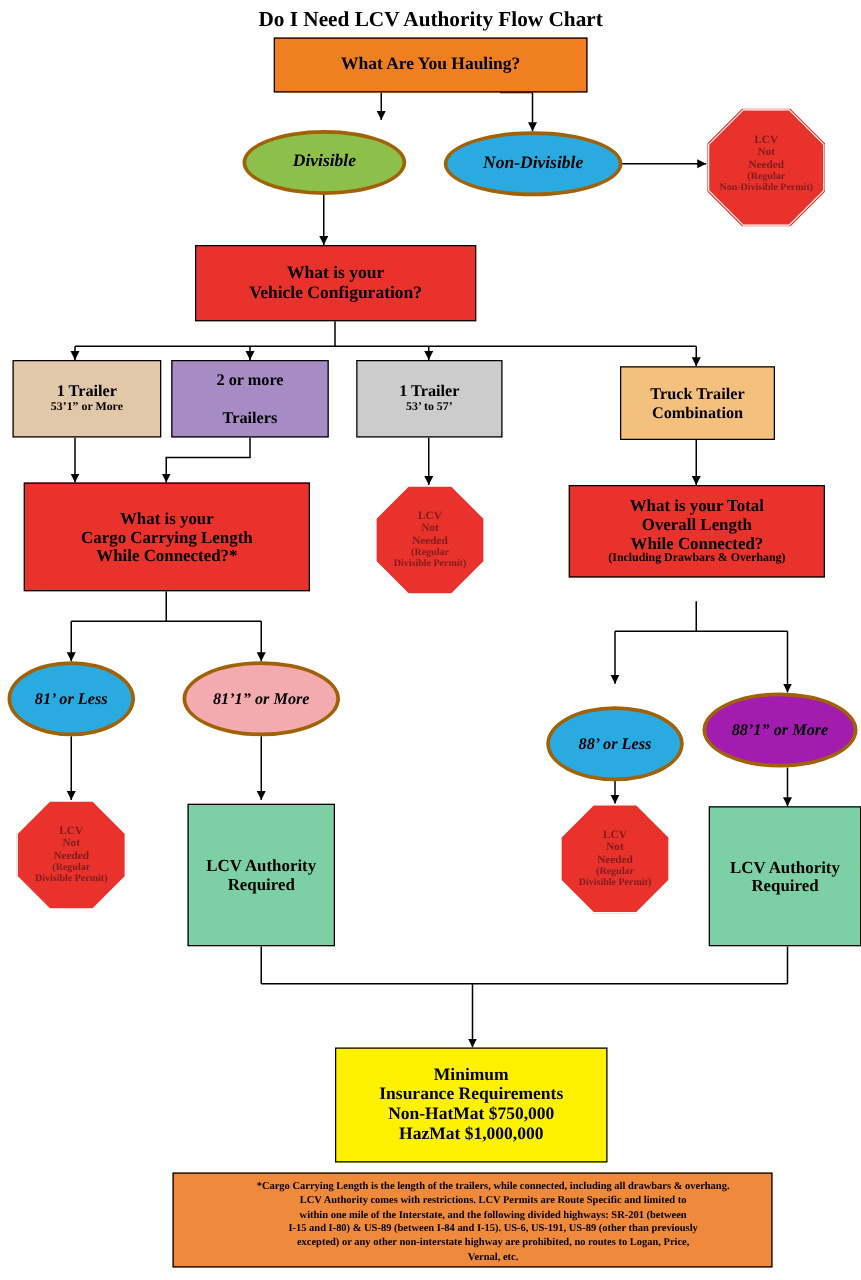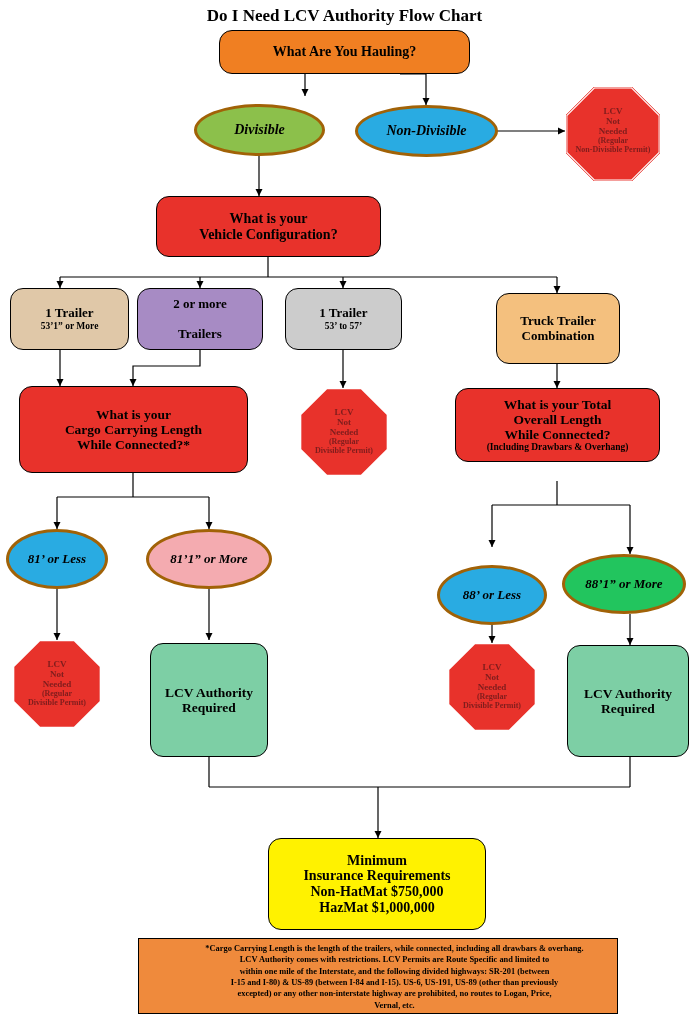--- a/index.html
+++ b/index.html
@@ -5,21 +5,21 @@
   html,body{margin:0;padding:0;}
   body{
     width:689px;height:1024px;background:#ffffff;
     font-family:"Liberation Serif", serif;
     position:relative;overflow:hidden;
   }
   .canvas{position:absolute;inset:0;}
   svg.lines{position:absolute;left:0;top:0;width:689px;height:1024px;pointer-events:none;}
   .node{position:absolute;box-sizing:border-box;display:flex;flex-direction:column;
         align-items:center;justify-content:center;text-align:center;color:#000;
-        font-weight:bold;line-height:1.12;border-radius:13px;}
+        font-weight:bold;line-height:1.12;}
   .rect{border:1px solid #000;}
   .ellipse{border:3px solid #a16207;border-radius:50%;font-style:italic;}
   .title{position:absolute;width:689px;text-align:center;font-weight:bold;font-size:17px;top:6px;}
   .oct{position:absolute;display:flex;align-items:center;justify-content:center;}
   .oct .octbg{position:absolute;inset:0;}
   .oct .octtxt{position:relative;text-align:center;color:#7f1d1d;font-weight:bold;line-height:1.1;}
   .sm{font-size:9px;}
   .xs{font-size:8px;}
   .footnote{position:absolute;box-sizing:border-box;border:1px solid #000;background:#ef8a3c;
             font-size:8.4px;line-height:1.35;text-align:center;padding:4px 6px;font-weight:bold;color:#000;}
@@ -126,21 +126,21 @@
   <div class="node rect" style="left:137px;top:288px;width:126px;height:62px;background:#A78BC4;font-size:13px;gap:15px;">
     <span>2 or more</span>
     <span>Trailers</span>
   </div>
 
   <div class="node rect" style="left:285px;top:288px;width:117px;height:62px;background:#CCCCCC;">
     <span style="font-size:13px">1 Trailer</span>
     <span style="font-size:9.5px">53’ to 57’</span>
   </div>
 
-  <div class="node rect" style="left:496px;top:293px;width:124px;height:71px;background:#F4C07E;font-size:13px;">
+  <div class="node rect" style="left:496px;top:293px;width:124px;height:59px;background:#F4C07E;font-size:13px;">
     <span>Truck Trailer</span>
     <span>Combination</span>
   </div>
 
   <div class="node rect" style="left:19px;top:386px;width:229px;height:87px;background:#E8322B;font-size:13.5px;">
     <span>What is your</span>
     <span>Cargo Carrying Length</span>
     <span>While Connected?*</span>
   </div>
 
@@ -169,21 +169,21 @@
   </div>
 
   <div class="node ellipse" style="left:146px;top:529px;width:126px;height:60px;background:#F4ABB0;font-size:13px;">
     <span>81’1” or More</span>
   </div>
 
   <div class="node ellipse" style="left:437px;top:565px;width:110px;height:60px;background:#29ABE2;font-size:13px;">
     <span>88’ or Less</span>
   </div>
 
-  <div class="node ellipse" style="left:562px;top:554px;width:124px;height:60px;background:#22c55e;font-size:13px;">
+  <div class="node ellipse" style="left:562px;top:554px;width:124px;height:60px;background:#a21caf;font-size:13px;">
     <span>88’1” or More</span>
   </div>
 
   <div class="oct" style="left:13px;top:640px;width:88px;height:88px;">
     <svg class="octbg" viewBox="0 0 100 100" preserveAspectRatio="none">
       <polygon points="30,0 70,0 100,30 100,70 70,100 30,100 0,70 0,30" fill="#E8322B" stroke="#ffffff" stroke-width="3"></polygon>
     </svg>
     <div class="octtxt">
       <div class="sm">LCV</div>
       <div class="sm">Not</div>

